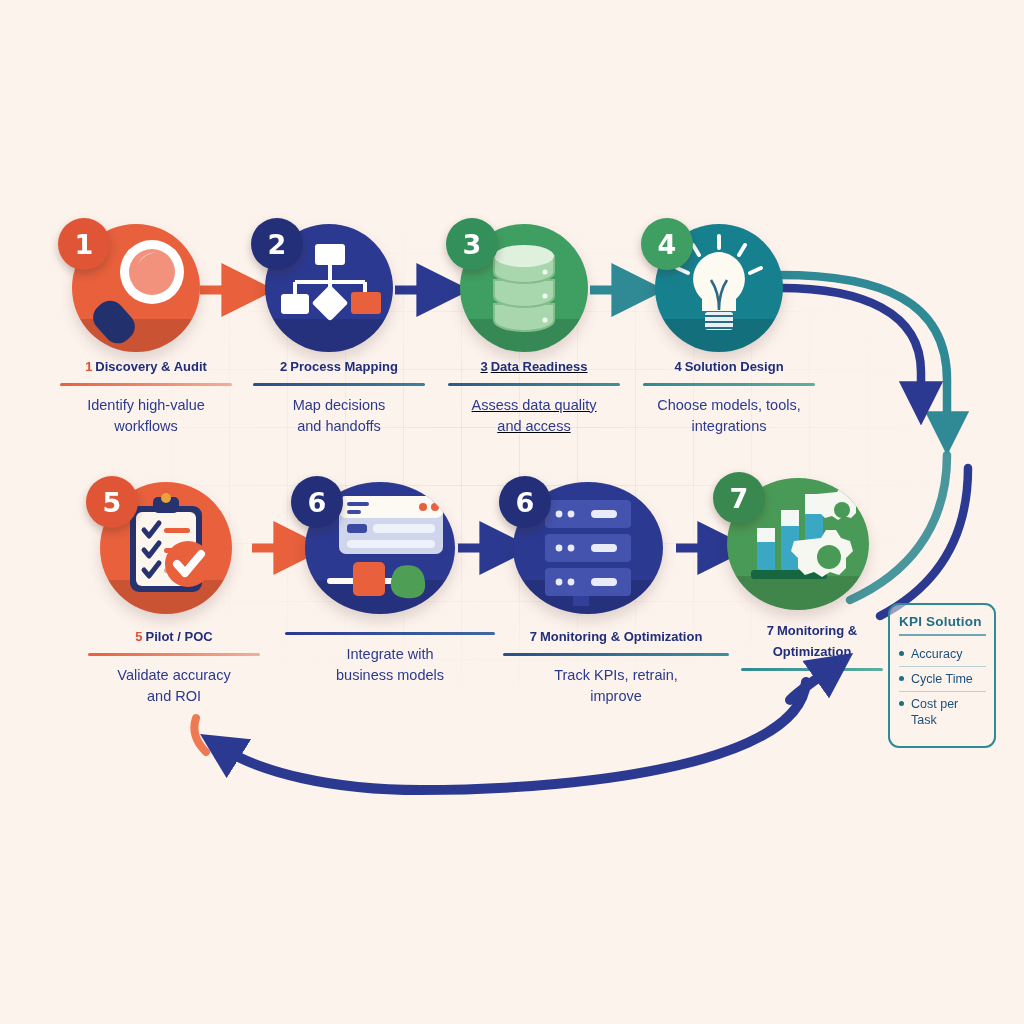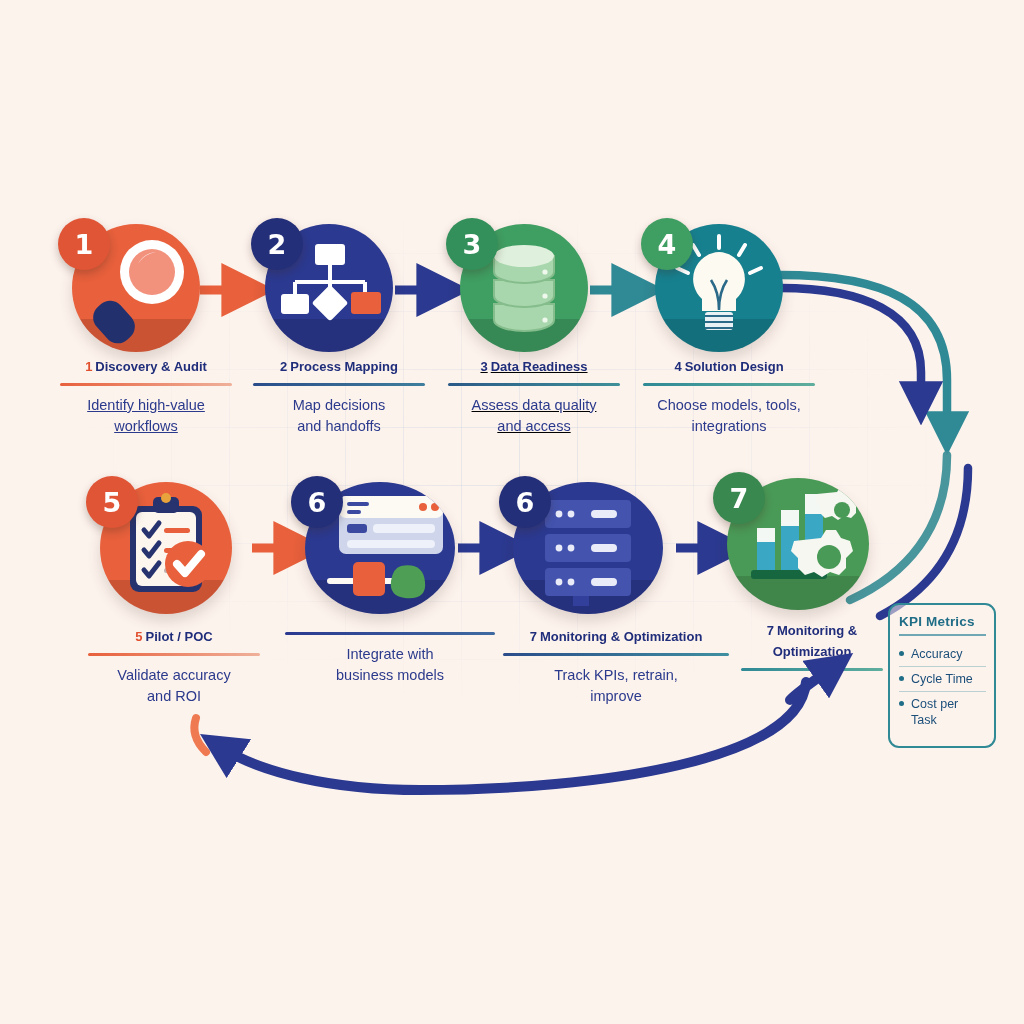--- a/index.html
+++ b/index.html
@@ -157,21 +157,21 @@
         <path d="M66,40 a22,22 0 0 1 18,-12 a26,26 0 0 0 -18,12 z" fill="#ffffff" opacity=".75"></path>
       </svg>
     </div>
     <div class="badge" style="background:#e05536;">1</div>
   </div>
   <div class="caption" style="left:46px;top:356px;width:200px;">
     <div class="title">
       <span class="num" style="color:#e0502e;">1</span><span>Discovery &amp; Audit</span>
     </div>
     <div class="rule" style="width:172px;background:linear-gradient(90deg,#e8603c,#efb09a);"></div>
-    <div class="desc" style="white-space:pre-line;text-decoration:underline;">Identify high-value
+    <div class="desc" style="white-space:pre-line;">Identify high-value
 workflows</div>
   </div>
 
   <div class="step" style="left:265px;top:224px;">
     <div class="disc" style="width:128px;height:128px;background:#2b3990;">
       <svg class="glyph" viewBox="0 0 128 128">
         <rect x="50" y="20" width="30" height="21" rx="3" fill="#fff"></rect>
         <path d="M65,41 L65,58 M30,58 L100,58 M30,58 L30,70 M65,58 L65,66 M100,58 L100,70" stroke="#fff" stroke-width="4" fill="none"></path>
         <rect x="16" y="70" width="28" height="20" rx="3" fill="#fff"></rect>
         <rect x="86" y="68" width="30" height="22" rx="3" fill="#e8603c"></rect>
@@ -353,21 +353,21 @@
   </div>
   <div class="caption" style="left:737px;top:620px;width:150px;">
     <div class="title wrap">
       <span class="num" style="color:#1f2d7a;">7</span><span>Monitoring &amp;
 Optimization</span>
     </div>
     <div class="rule" style="width:142px;background:linear-gradient(90deg,#2f8a96,#5fae9e);"></div>
   </div>
 
   <div id="kpi">
-    <div class="kpi-title">KPI Metrics</div>
+    <div class="kpi-title">KPI Solution</div>
     <div class="kpi-rule"></div>
     <ul>
       <li>Accuracy</li>
       <li>Cycle Time</li>
       <li>Cost per Task</li>
     </ul>
   </div>
 
   <svg class="arrows over" width="1024" height="1024" viewBox="0 0 1024 1024">
     <defs>

